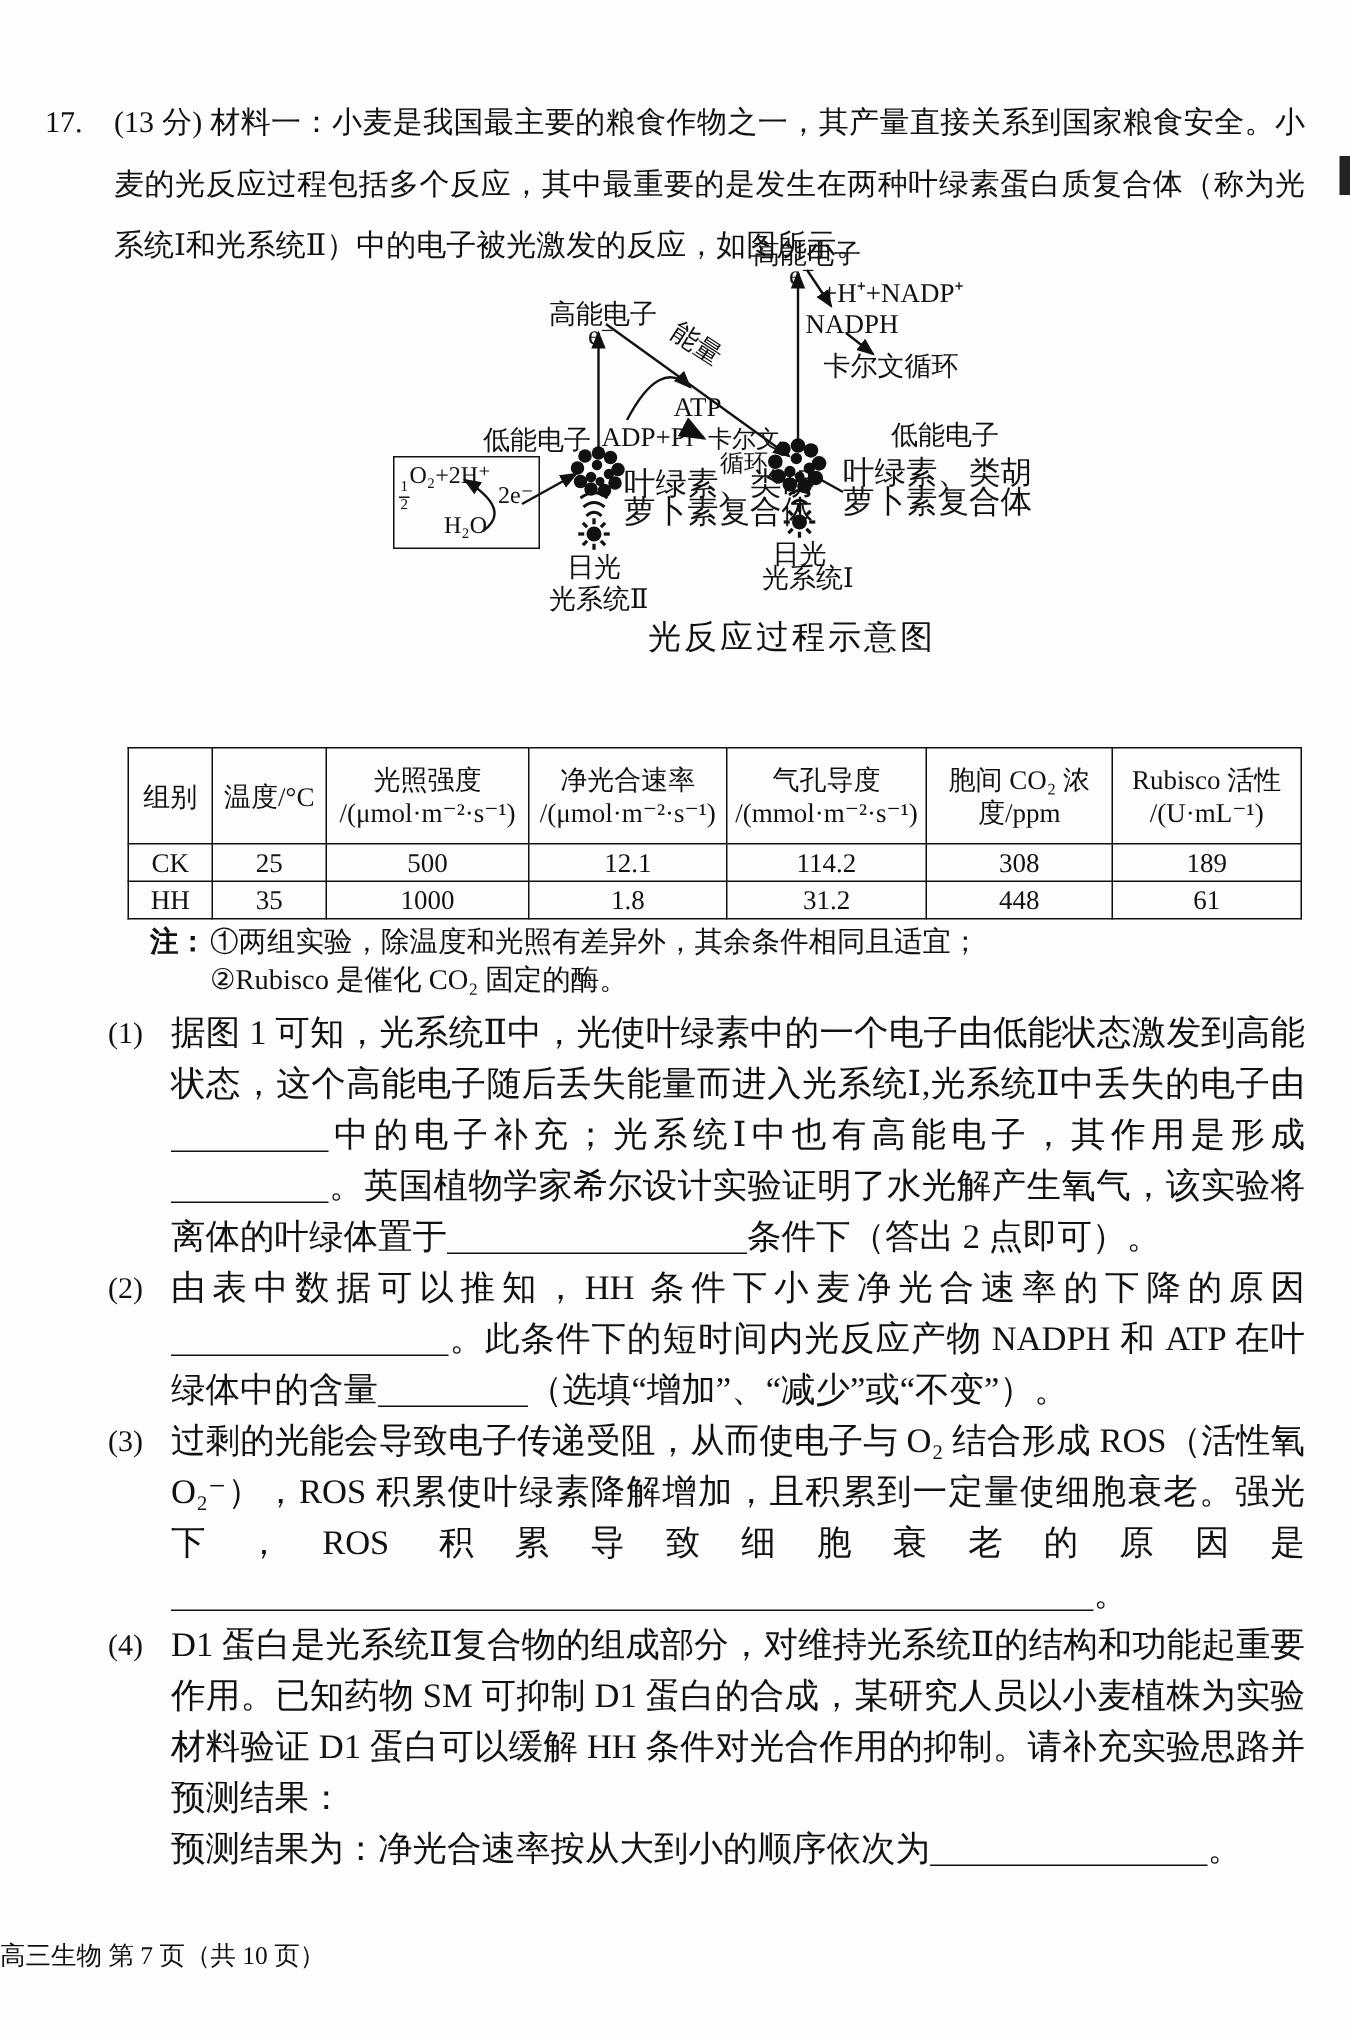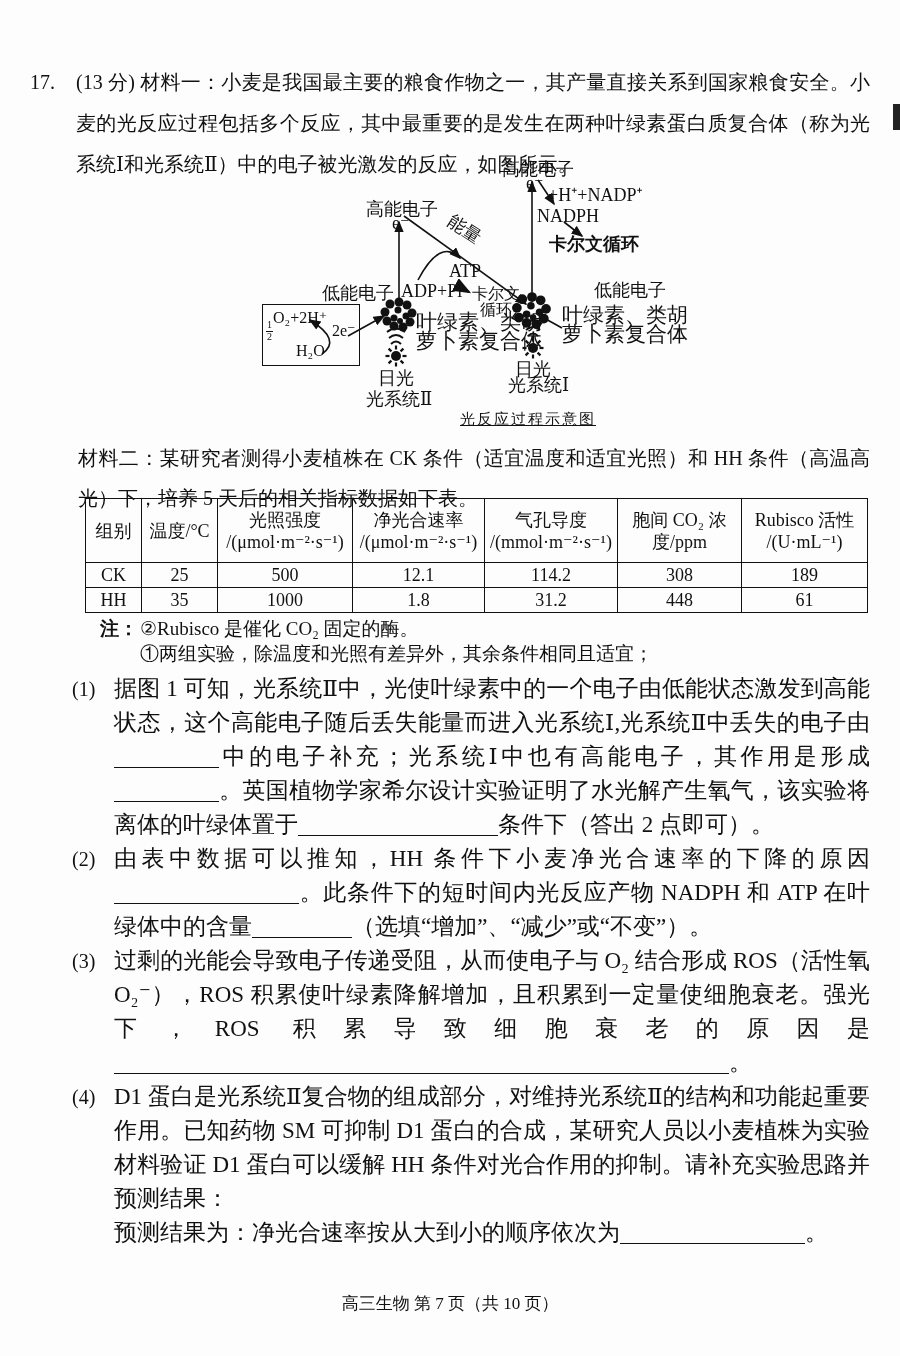--- a/index.html
+++ b/index.html
@@ -13,21 +13,21 @@
   .intro-content { width:794px; font-size:20px; line-height:41px; text-align:justify; }
   .material { position:absolute; font-size:20px; line-height:40px; text-align:justify; }
 
   
   .diagram { position:absolute; left:248px; top:158px; width:445px; height:284px; }
   .dlabel { position:absolute; white-space:nowrap; font-size:18px; line-height:1.1; }
   .dlabel.small { font-size:16px; }
   .dlabel.latin { font-size:18px; }
   .dlabel.two-line { font-size:21px; line-height:19px; }
   .dlabel.rot { transform:rotate(33deg); }
-  .dcaption { position:absolute; left:100px; top:252px; width:360px; text-align:center; font-size:15px; letter-spacing:2px;text-decoration:underline; }
+  .dcaption { position:absolute; left:100px; top:252px; width:360px; text-align:center; font-size:22px; letter-spacing:2px; }
   .wbox { position:absolute; left:14px; top:146px; width:98px; height:62px; border:1.5px solid #111; }
   .frac { display:inline-flex; flex-direction:column; font-size:10px; line-height:1.05; text-align:center; vertical-align:-5px; }
   .frac .num { border-bottom:1px solid #111; padding:0 1px; }
   .dsvg { position:absolute; left:0; top:0; }
 
   
   .dtable { position:absolute; left:85px; top:498px; }
   .dtable table { border-collapse:collapse; font-size:18px; text-align:center; table-layout:fixed; }
   .dtable th, .dtable td { border:1px solid #111; font-weight:normal; padding:0 2px; }
   .dtable thead th { height:64px; line-height:22px; }
@@ -38,21 +38,21 @@
   .notes .nmark { flex:0 0 40px; font-weight:bold; }
 
   
   .subq { position:absolute; left:72px; top:672px; width:800px; }
   .qrow { display:flex; }
   .qmarker { flex:0 0 42px; font-size:20px; line-height:34px; }
   .qcontent { width:756px; font-size:23px; line-height:34px; text-align:justify; }
   .blank { display:inline-block; border-bottom:1.5px solid #111; height:20px; vertical-align:-4px; }
 
   
-  .footer { position:absolute; left:0; right:0; top:1292px; text-align:center; font-size:17px; }
+  .footer { position:absolute; left:0; right:0; top:1292px; text-align:left; font-size:17px; }
   .artifact { position:absolute; left:893px; top:104px; width:7px; height:26px; background:#222; }
 </style>
 </head>
 <body>
 
 <div class="page">
 
   <div class="flexrow" style="left:30px; top:62px; width:842px;">
     <div class="marker">17.</div>
     <div class="intro-content">(13 分) 材料一：小麦是我国最主要的粮食作物之一，其产量直接关系到国家粮食安全。小麦的光反应过程包括多个反应，其中最重要的是发生在两种叶绿素蛋白质复合体（称为光系统Ⅰ和光系统Ⅱ）中的电子被光激发的反应，如图所示。</div>
@@ -119,21 +119,21 @@
         <line x1="296" y1="160" x2="314" y2="170"></line>
       </g>
     </svg>
 
     <div class="dlabel" style="left:118px; top:42px;">高能电子</div>
     <div class="dlabel latin" style="left:144px; top:56px;">e⁻</div>
     <div class="dlabel" style="left:254px; top:2px;">高能电子</div>
     <div class="dlabel latin" style="left:278px; top:16px;">e⁻</div>
     <div class="dlabel latin" style="left:300px; top:28px;font-family:Liberation Serif, serif;">+H⁺+NADP⁺</div>
     <div class="dlabel latin" style="left:289px; top:49px;">NADPH</div>
-    <div class="dlabel" style="left:301px; top:77px;font-weight:bold;">卡尔文循环</div>
+    <div class="dlabel" style="left:301px; top:77px;">卡尔文循环</div>
     <div class="dlabel rot" style="left:198px; top:62px;">能量</div>
     <div class="dlabel latin" style="left:201px; top:104px;">ATP</div>
     <div class="dlabel latin" style="left:153px; top:124px;">ADP+Pi</div>
     <div class="dlabel small" style="left:224px; top:127px;">卡尔文</div>
     <div class="dlabel small" style="left:232px; top:143px;">循环</div>
     <div class="dlabel" style="left:74px; top:126px;">低能电子</div>
     <div class="dlabel" style="left:346px; top:123px;">低能电子</div>
 
     <div class="wbox">
       <div class="dlabel small" style="left:3px; top:4px;"><span class="frac">
@@ -153,21 +153,20 @@
         <div>萝卜素复合体</div>
     </div>
 
     <div class="dlabel" style="left:130px; top:211px;">日光</div>
     <div class="dlabel" style="left:267px; top:202px;">日光</div>
     <div class="dlabel" style="left:118px; top:232px;">光系统Ⅱ</div>
     <div class="dlabel" style="left:260px; top:218px;">光系统Ⅰ</div>
     <div class="dcaption">光反应过程示意图</div>
   </div>
 
-  <div class="material" style="left:78px; top:438px; width:792px;">材料二：某研究者测得小麦植株在 CK 条件（适宜温度和适宜光照）和 HH 条件（高温高光）下，培养 5 天后的相关指标数据如下表。</div>
 
   <div class="dtable">
     <table>
       <colgroup id="cols">
           <col style="width: 56px;">
           <col style="width: 76px;">
           <col style="width: 135px;">
           <col style="width: 132px;">
           <col style="width: 133px;">
           <col style="width: 124px;">
@@ -221,22 +220,22 @@
             <td>448</td>
             <td>61</td>
           </tr>
         </tbody>
     </table>
   </div>
 
   <div class="notes">
     <div class="nmark">注：</div>
     <div>
+      <div>①两组实验，除温度和光照有差异外，其余条件相同且适宜；</div>
       <div>②Rubisco 是催化 CO₂ 固定的酶。</div>
-      <div>①两组实验，除温度和光照有差异外，其余条件相同且适宜；</div>
     </div>
   </div>
 
   <div class="subq" id="subquestions">
       <div class="qrow">
         <div class="qmarker">(1)</div>
         <div class="qcontent">
           <div>据图 1 可知，光系统Ⅱ中，光使叶绿素中的一个电子由低能状态激发到高能状态，这个高能电子随后丢失能量而进入光系统Ⅰ,光系统Ⅱ中丢失的电子由<span class="blank" style="width: 105px;"></span>中的电子补充；光系统Ⅰ中也有高能电子，其作用是形成<span class="blank" style="width: 105px;"></span>。英国植物学家希尔设计实验证明了水光解产生氧气，该实验将离体的叶绿体置于<span class="blank" style="width: 200px;"></span>条件下（答出 2 点即可）。</div>
         </div>
       </div>

